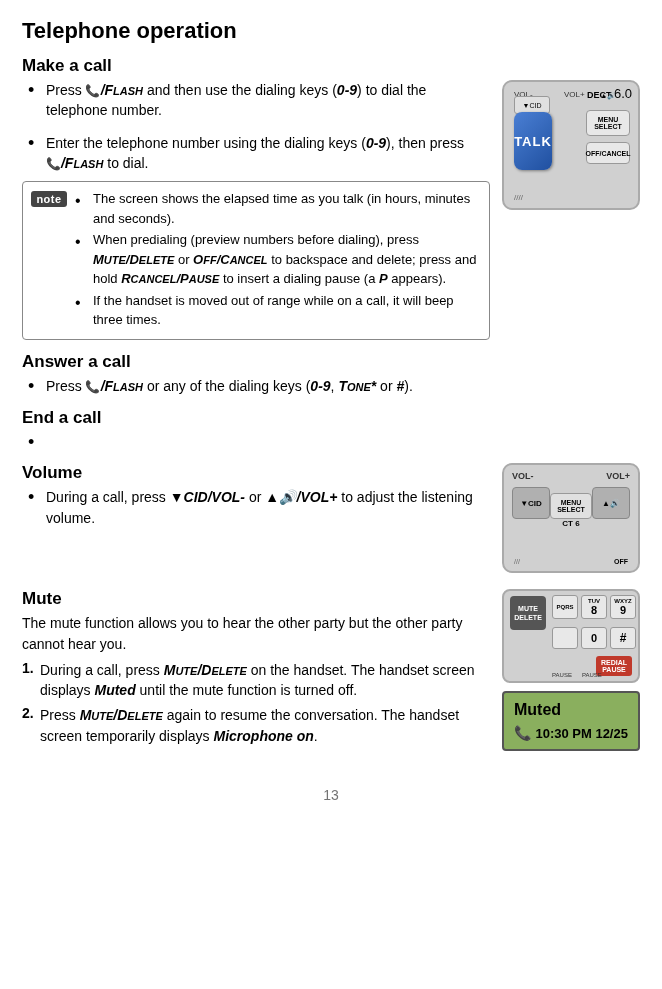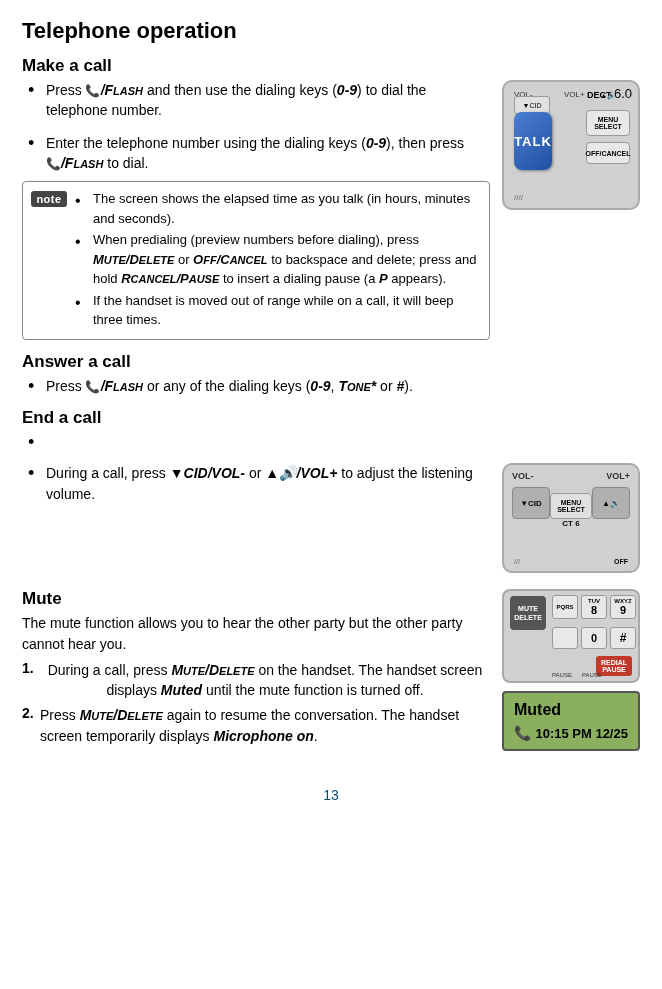--- a/index.html
+++ b/index.html
@@ -352,21 +352,21 @@
     }
 
     
     .section-spacer { margin-top: 12px; }
 
     
     .page-number {
       text-align: center;
       margin-top: 28px;
       font-size: 14px;
-      color: #0c4a6e;
+      color: #737373;
     }
 
     
     .clearfix::after {
       content: '';
       display: table;
       clear: both;
     }
     .sc { font-size: 11px; font-variant: small-caps; font-weight: bold; }
   </style>
@@ -466,20 +466,21 @@
           <div>MENU</div>
           <div>SELECT</div>
         </div>
 
         <div style="position:absolute;bottom:6px;right:10px;font-size:7px;font-weight:bold;">OFF</div>
 
         <div style="position:absolute;bottom:6px;left:10px;font-size:7px;color:#666;">///</div>
       </div>
     </div>
 
+    <div class="section-title">Volume</div>
     <div class="bullet-item">
       <span class="bullet">•</span>
       <span class="text">During a call, press <b>▼CID/VOL-</b> or <b>▲🔊/VOL+</b> to adjust the listening volume.</span>
     </div>
   </div>
 
   <div class="section-spacer"></div>
   <div class="clearfix">
 
     <div class="device-float-right">
@@ -516,32 +517,32 @@
           <div>PAUSE</div>
         </div>
 
         <div style="position:absolute;bottom:3px;left:48px;font-size:6px;color:#333;">PAUSE &nbsp;&nbsp;&nbsp;&nbsp; PAUSE</div>
       </div>
 
       <div class="screen-display">
         <div class="screen-muted">Muted</div>
         <div class="screen-time">
           <span class="phone-icon-small">📞</span>
-          <span>10:15 PM 12/25</span>
+          <span>10:30 PM 12/25</span>
         </div>
       </div>
     </div>
 
     <div>
       <div class="section-title">Mute</div>
       <div style="font-size:14px;line-height:1.45;margin-bottom:6px;">The mute function allows you to hear the other party but the other party cannot hear you.</div>
 
       <div style="display:flex;align-items:flex-start;margin-bottom:5px;">
         <span style="min-width:18px;font-weight:bold;font-size:14px;">1.</span>
-        <span style="font-size:14px;line-height:1.45;text-align:center;">During a call, press <b>M<span class="sc">UTE</span>/D<span class="sc">ELETE</span></b> on the handset. The handset screen displays <b>Muted</b> until the mute function is turned off.</span>
+        <span style="font-size:14px;line-height:1.45;">During a call, press <b>M<span class="sc">UTE</span>/D<span class="sc">ELETE</span></b> on the handset. The handset screen displays <b>Muted</b> until the mute function is turned off.</span>
       </div>
       <div style="display:flex;align-items:flex-start;">
         <span style="min-width:18px;font-weight:bold;font-size:14px;">2.</span>
         <span style="font-size:14px;line-height:1.45;">Press <b>M<span class="sc">UTE</span>/D<span class="sc">ELETE</span></b> again to resume the conversation. The handset screen temporarily displays <b>Microphone on</b>.</span>
       </div>
     </div>
   </div>
 
   <div class="page-number">13</div>
 

